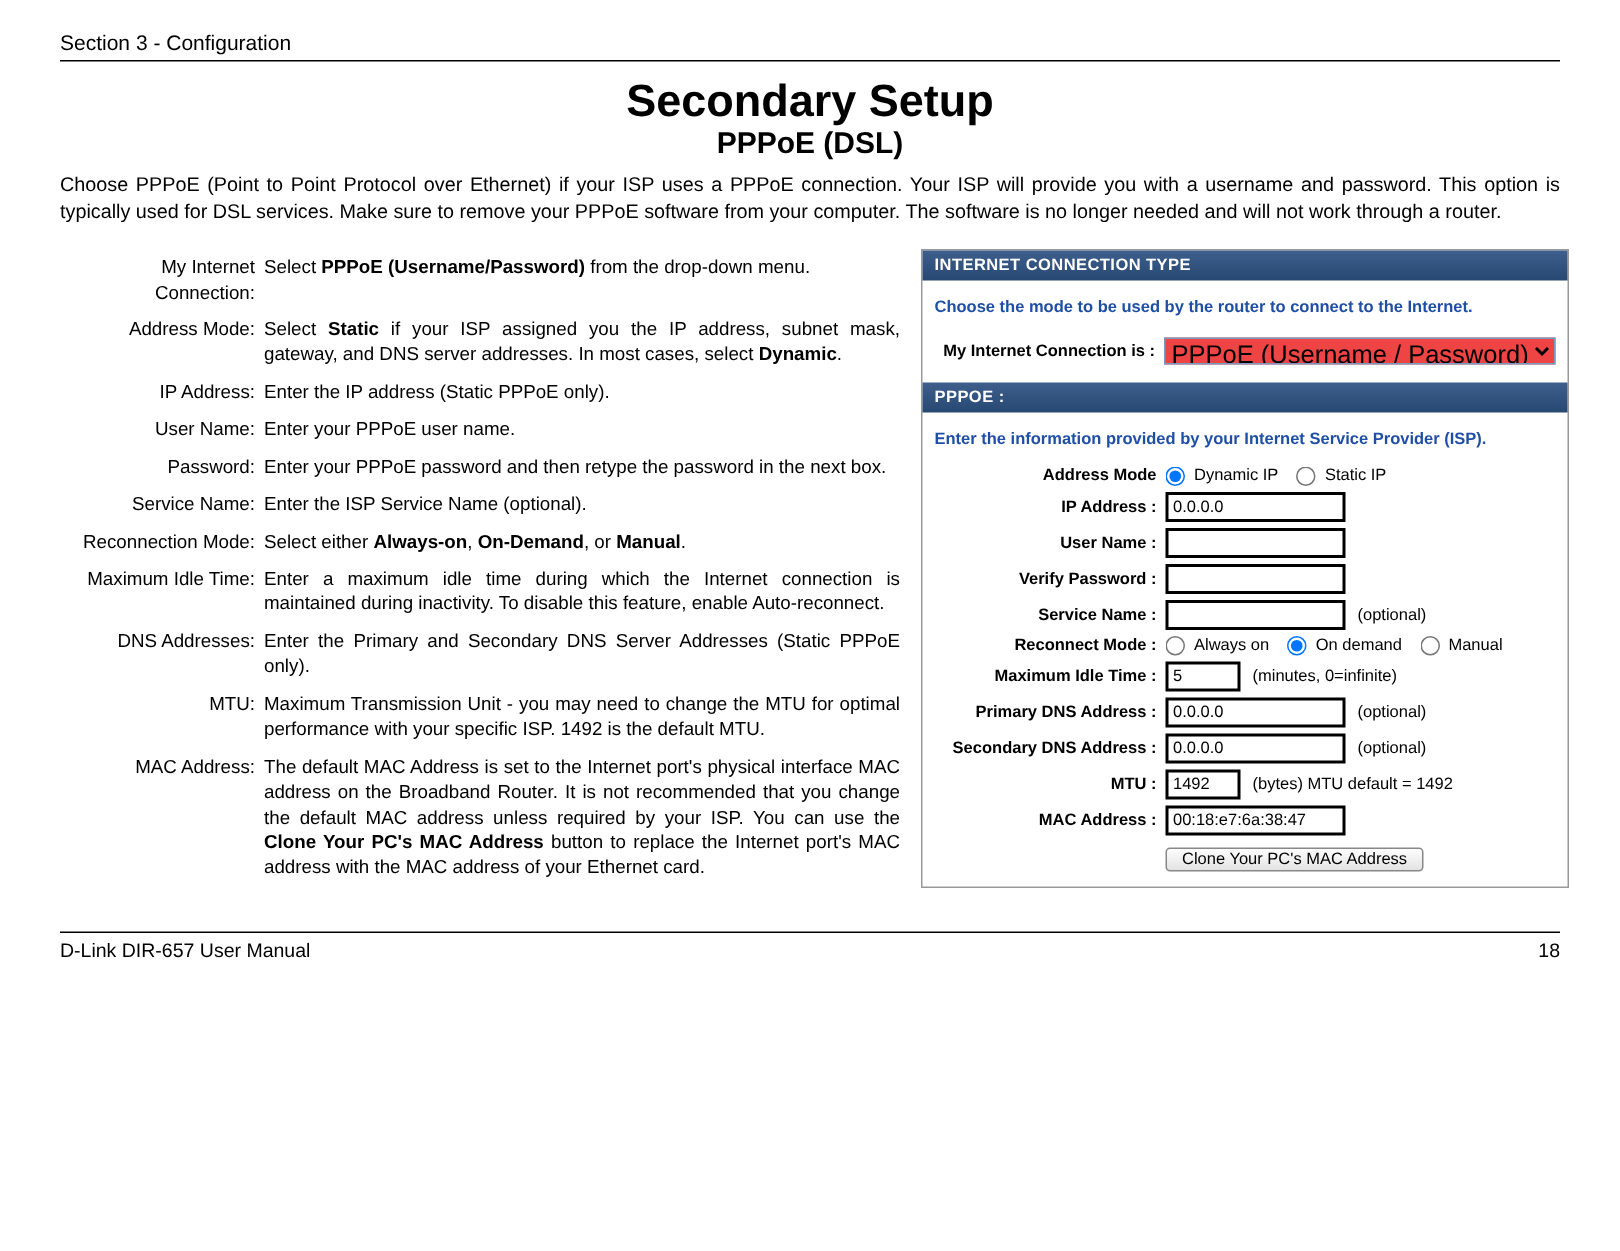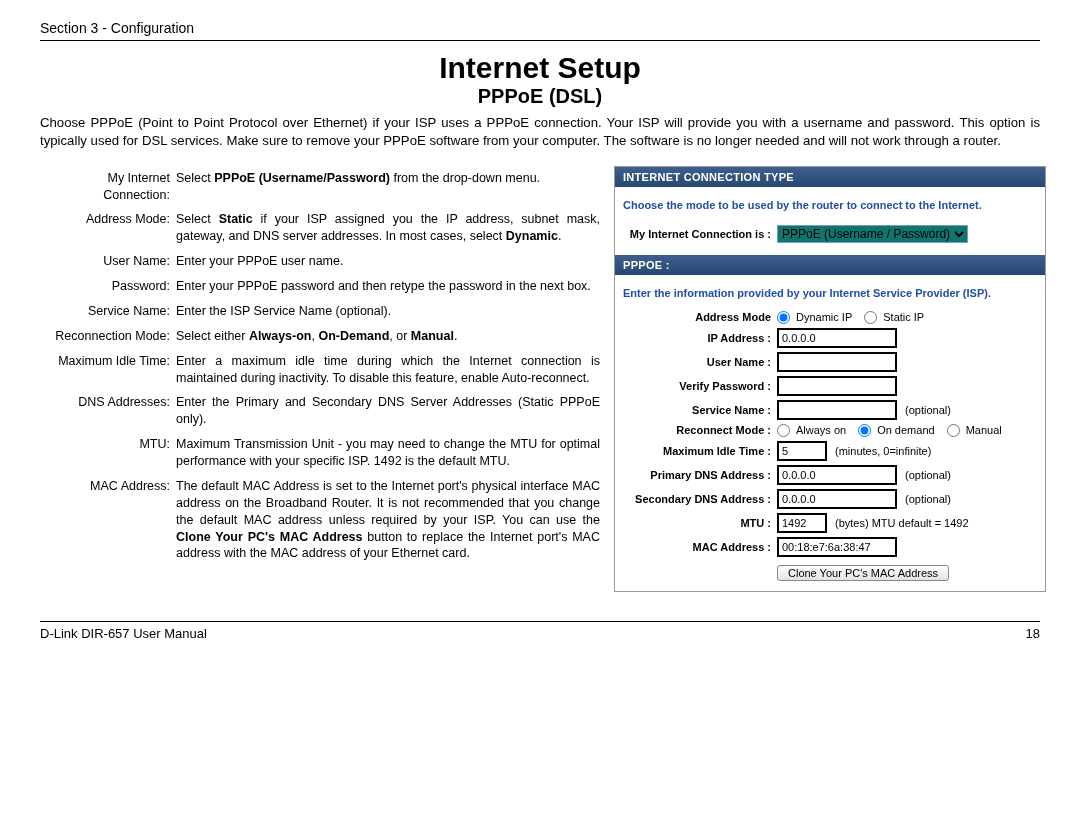--- a/index.html
+++ b/index.html
@@ -125,24 +125,24 @@
     background: #fff;
     padding: 0 3px;
     box-sizing: content-box;
   }
   .w110 { width: 110px; }
   .w55 { width: 40px; }
   .trailing { font-size: 11px; margin-left: 4px; }
   .optional { color: #000; }
   .ui-select {
     font-family: Verdana, Arial, sans-serif;
-    font-size: 12px;
+    font-size: 17px;
     height: 18px;
     border: 1px solid #7a9ac0;
-    background: #0f766e;
+    background: #ef4444;
   }
   .ui-radio { vertical-align: middle; margin: 0 2px 0 0; }
   .radio-label { font-size: 11px; margin-right: 8px; }
   .ui-button {
     font-family: Arial, sans-serif;
     font-size: 11px;
     border: 1px solid #888;
     background: linear-gradient(#fdfdfd, #e3e3e3);
     border-radius: 3px;
     padding: 1px 10px;
@@ -163,21 +163,21 @@
     margin-top: 4px;
   }
 </style>
 </head>
 <body>
 
 <div class="page">
   <div class="section-header">Section 3 - Configuration</div>
   <hr class="top-rule">
 
-  <div class="title">Internet Setup</div>
+  <div class="title">Secondary Setup</div>
   <div class="subtitle">PPPoE (DSL)</div>
 
   <div class="intro">Choose PPPoE (Point to Point Protocol over Ethernet) if your ISP uses a PPPoE connection. Your ISP will provide you with a username and password. This option is typically used for DSL services. Make sure to remove your PPPoE software from your computer. The software is no longer needed and will not work through a router.</div>
 
   <div class="columns">
 
     <div class="left-col">
       <table class="def-table">
         <tbody>
             <tr>
@@ -186,20 +186,24 @@
             <span>Select </span><b>PPPoE (Username/Password)</b><span> from the drop-down menu.</span>
           </td>
         </tr>
         <tr>
           <td class="term">Address Mode:</td>
           <td class="desc">
             <span>Select </span><b>Static</b><span> if your ISP assigned you the IP address, subnet mask, gateway, and DNS server addresses. In most cases, select </span><b>Dynamic</b><span>.</span>
           </td>
         </tr>
         <tr>
+          <td class="term">IP Address:</td>
+          <td class="desc">Enter the IP address (Static PPPoE only).</td>
+        </tr>
+        <tr>
           <td class="term">User Name:</td>
           <td class="desc">Enter your PPPoE user name.</td>
         </tr>
         <tr>
           <td class="term">Password:</td>
           <td class="desc">Enter your PPPoE password and then retype the password in the next box.</td>
         </tr>
         <tr>
           <td class="term">Service Name:</td>
           <td class="desc">Enter the ISP Service Name (optional).</td>

